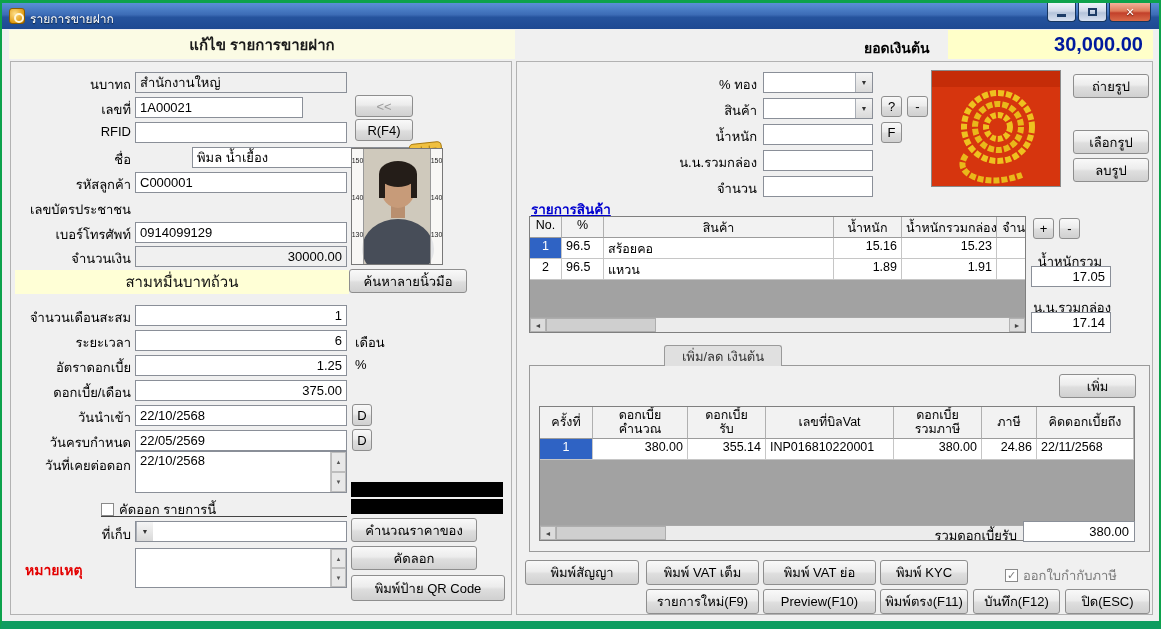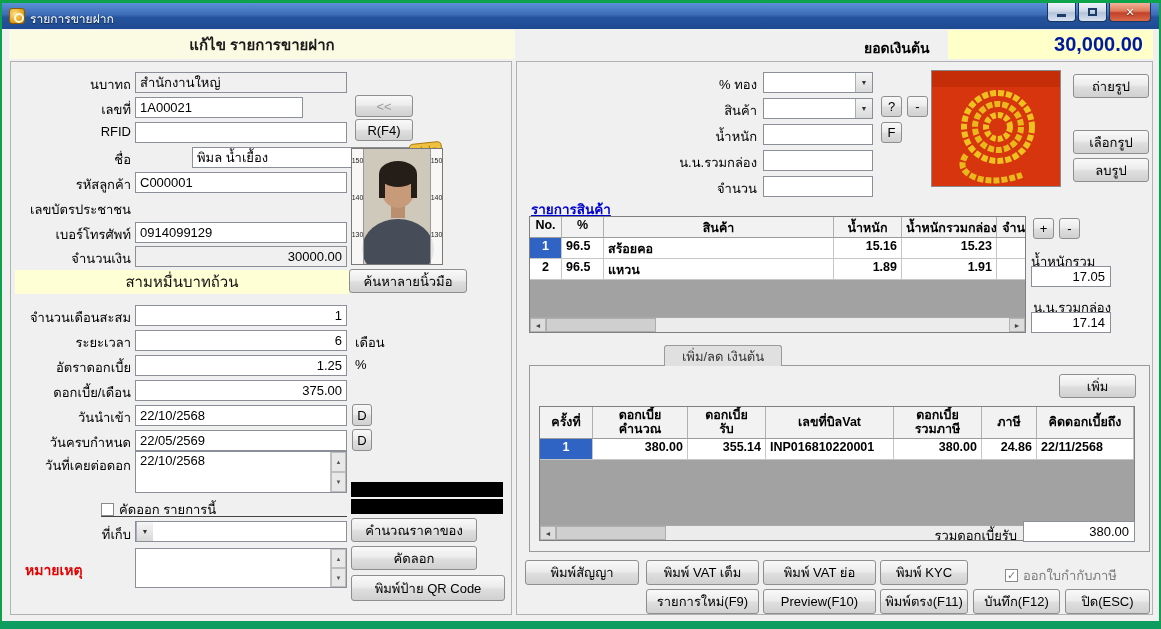--- a/index.html
+++ b/index.html
@@ -57,21 +57,21 @@
   .unit{position:absolute;font-size:13px;color:#000;white-space:nowrap;}
   .blackbox{position:absolute;background:#000;}
   .uline{position:absolute;height:1px;background:#444;}
   .chk{position:absolute;display:flex;align-items:center;gap:5px;font-size:13px;color:#000;}
   .chk .box{width:13px;height:13px;border:1px solid #8a8a8a;background:#fff;display:flex;align-items:center;justify-content:center;font-size:11px;line-height:11px;color:#7a7a7a;}
   .chk.dis{color:#7c7c7c;}
   
   .grid{position:absolute;border:1px solid #7f7f7f;background:#a2a2a2;overflow:hidden;}
   .g-row{display:flex;width:max-content;}
   .g-cell{flex:none;height:21px;border-right:1px solid #c6c6c6;border-bottom:1px solid #c6c6c6;
-    background:#fff;font-size:12.5px;padding:1px 4px;overflow:hidden;white-space:nowrap;font-weight:bold;}
+    background:#fff;font-size:12.5px;padding:1px 4px;overflow:hidden;white-space:nowrap;}
   .g-head .g-cell{background:#f2f2f2;border-right:1px solid #b0b0b0;border-bottom:1px solid #9c9c9c;text-align:center;}
   .g-head2 .g-cell{height:32px;background:#f2f2f2;border-right:1px solid #b0b0b0;border-bottom:1px solid #9c9c9c;
     white-space:pre-line;line-height:1.1;display:flex;align-items:center;justify-content:center;padding:0 2px;text-align:center;}
   .sel{background:#2f63c4;color:#fff;}
   .tr{text-align:right;}
   .tc{text-align:center;}
   .hscroll{position:absolute;left:0;right:0;bottom:0;height:15px;background:#ececec;border-top:1px solid #a8a8a8;display:flex;}
   .hs-btn{width:16px;background:#dcdcdc;border:1px solid #b3b3b3;font-size:7px;display:flex;align-items:center;justify-content:center;color:#444;}
   .hs-thumb{width:110px;background:#cfcfcf;border:1px solid #adadad;}
   .hs-fill{flex:1;}
@@ -308,21 +308,21 @@
       <div class="hscroll">
         <div class="hs-btn">◄</div>
         <div class="hs-thumb"></div>
         <div class="hs-fill"></div>
         <div class="hs-btn">►</div>
       </div>
     </div>
     <div class="btn" style="left:516px;top:156px;width:21px;height:21px">+</div>
     <div class="btn" style="left:542px;top:156px;width:21px;height:21px">-</div>
 
-    <div class="unit" style="left:514px;top:189px;width:78px;text-align:left">น้ำหนักรวม</div>
+    <div class="unit" style="left:514px;top:189px;width:78px;text-align:center">น้ำหนักรวม</div>
     <div class="valbox" style="left:514px;top:204px;width:80px">17.05</div>
     <div class="unit" style="left:500px;top:235px;width:94px;text-align:right">น.น.รวมกล่อง</div>
     <div class="valbox" style="left:514px;top:250px;width:80px">17.14</div>
 
     <div class="tabpage" style="left:12px;top:303px;width:621px;height:187px"></div>
     <div class="tab inactive" style="left:147px;top:283px;width:118px;height:21px">
       <span>เพิ่ม/ลด เงินต้น</span>
     </div>
 
     <div class="btn" style="left:542px;top:312px;width:77px;height:24px">เพิ่ม</div>

